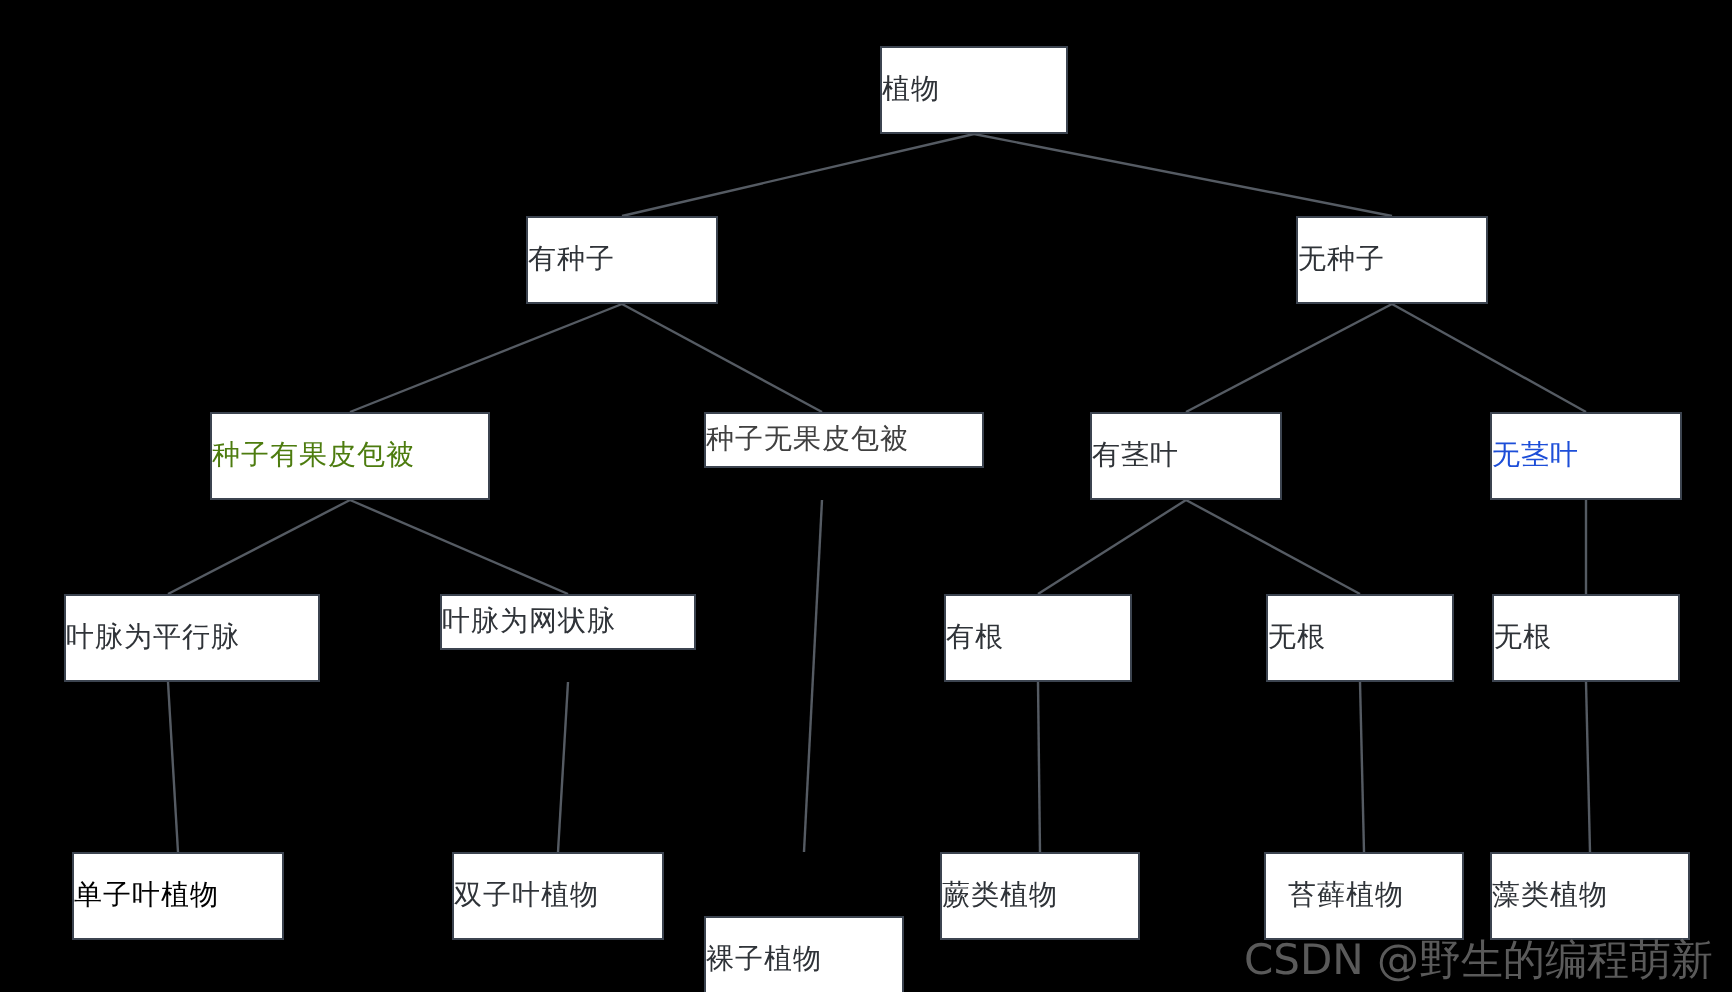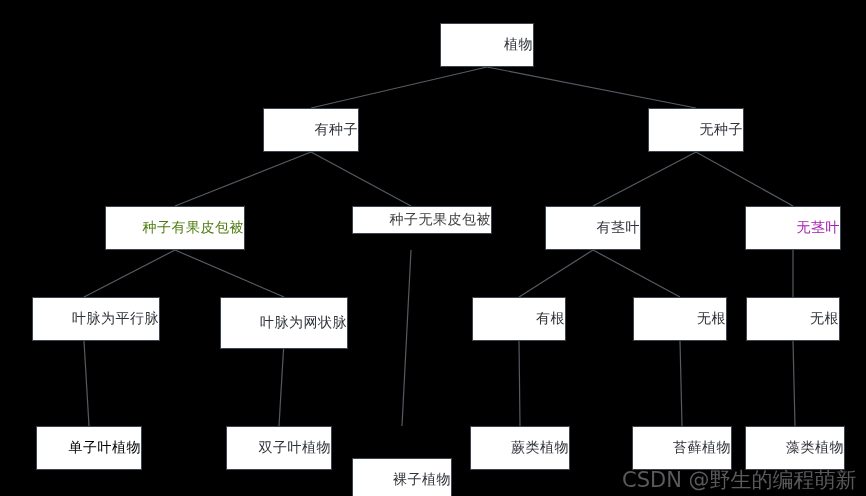--- a/index.html
+++ b/index.html
@@ -27,27 +27,26 @@
     pointer-events: none;
   }
   .node {
     position: absolute;
     box-sizing: border-box;
     background: #ffffff;
     border: 1px solid #3c4450;
     color: #2f3338;
     display: flex;
     align-items: center;
-    justify-content: flex-end;
+    justify-content: flex-start;
     font-size: 14px;
     line-height: 1;
     letter-spacing: 0.5px;
     white-space: nowrap;
     z-index: 2;
-    font-family: Liberation Mono, monospace;
   }
   .watermark {
     position: absolute;
     color: #6a6a6a;
     font-size: 21px;
     white-space: nowrap;
     z-index: 3;
     opacity: 0.85;
   }
 </style>
@@ -86,27 +85,27 @@
       </div>
       <div class="node" style="left: 105px; top: 206px; width: 140px; height: 44px; background: rgb(255, 255, 255); border-color: rgb(60, 68, 80); color: #4d7c0f;">
         <span>种子有果皮包被</span>
       </div>
       <div class="node" style="left: 352px; top: 206px; width: 140px; height: 28px; background: rgb(255, 255, 255); border-color: rgb(60, 68, 80); color: #404040;">
         <span>种子无果皮包被</span>
       </div>
       <div class="node" style="left: 545px; top: 206px; width: 96px; height: 44px; background: rgb(255, 255, 255); border-color: rgb(60, 68, 80); color: rgb(47, 51, 56);">
         <span>有茎叶</span>
       </div>
-      <div class="node" style="left: 745px; top: 206px; width: 96px; height: 44px; background: rgb(255, 255, 255); border-color: rgb(60, 68, 80); color: #a21caf;">
+      <div class="node" style="left: 745px; top: 206px; width: 96px; height: 44px; background: rgb(255, 255, 255); border-color: rgb(60, 68, 80); color: #1d4ed8;">
         <span>无茎叶</span>
       </div>
       <div class="node" style="left: 20px; top: 297px; width: 128px; height: 44px; background: rgb(255, 255, 255); border-color: rgb(60, 68, 80); color: rgb(47, 51, 56); margin-left: 12px;">
         <span>叶脉为平行脉</span>
       </div>
-      <div class="node" style="left: 220px; top: 297px; width: 128px; height: 52px; background: rgb(255, 255, 255); border-color: rgb(60, 68, 80); color: rgb(47, 51, 56);">
+      <div class="node" style="left: 220px; top: 297px; width: 128px; height: 28px; background: rgb(255, 255, 255); border-color: rgb(60, 68, 80); color: rgb(47, 51, 56);">
         <span>叶脉为网状脉</span>
       </div>
       <div class="node" style="left: 472px; top: 297px; width: 94px; height: 44px; background: rgb(255, 255, 255); border-color: rgb(60, 68, 80); color: rgb(47, 51, 56);">
         <span>有根</span>
       </div>
       <div class="node" style="left: 633px; top: 297px; width: 94px; height: 44px; background: rgb(255, 255, 255); border-color: rgb(60, 68, 80); color: rgb(47, 51, 56);">
         <span>无根</span>
       </div>
       <div class="node" style="left: 746px; top: 297px; width: 94px; height: 44px; background: rgb(255, 255, 255); border-color: rgb(60, 68, 80); color: rgb(47, 51, 56);">
         <span>无根</span>
@@ -116,21 +115,21 @@
       </div>
       <div class="node" style="left: 226px; top: 426px; width: 106px; height: 44px; background: rgb(255, 255, 255); border-color: rgb(60, 68, 80); color: rgb(47, 51, 56);">
         <span>双子叶植物</span>
       </div>
       <div class="node" style="left: 352px; top: 426px; width: 100px; height: 44px; background: rgb(255, 255, 255); border-color: rgb(60, 68, 80); color: rgb(47, 51, 56); margin-top: 32px;">
         <span>裸子植物</span>
       </div>
       <div class="node" style="left: 470px; top: 426px; width: 100px; height: 44px; background: rgb(255, 255, 255); border-color: rgb(60, 68, 80); color: rgb(47, 51, 56);">
         <span>蕨类植物</span>
       </div>
-      <div class="node" style="left: 632px; top: 426px; width: 100px; height: 44px; background: rgb(255, 255, 255); border-color: rgb(60, 68, 80); color: rgb(47, 51, 56);">
+      <div class="node" style="left: 632px; top: 426px; width: 100px; height: 44px; background: rgb(255, 255, 255); border-color: rgb(60, 68, 80); color: rgb(47, 51, 56); padding-left: 11px;">
         <span>苔藓植物</span>
       </div>
       <div class="node" style="left: 745px; top: 426px; width: 100px; height: 44px; background: rgb(255, 255, 255); border-color: rgb(60, 68, 80); color: rgb(47, 51, 56);">
         <span>藻类植物</span>
       </div>
     </div>
   <div class="watermark" style="left: 622px; top: 466px; color: rgb(106, 106, 106);">CSDN @野生的编程萌新</div>
 </div>
 
 </body></html>

